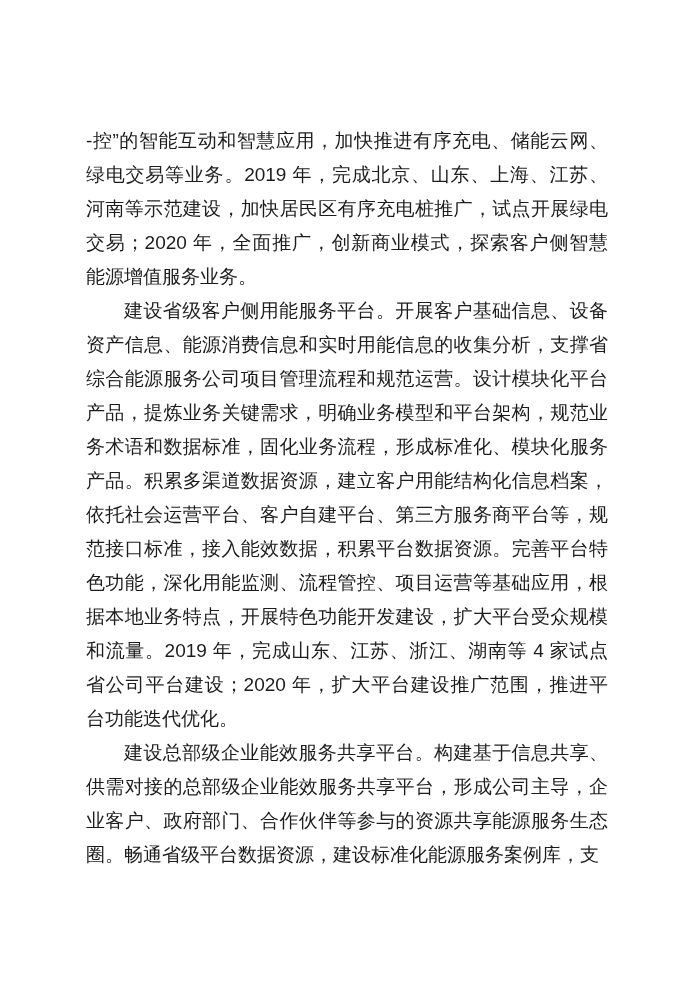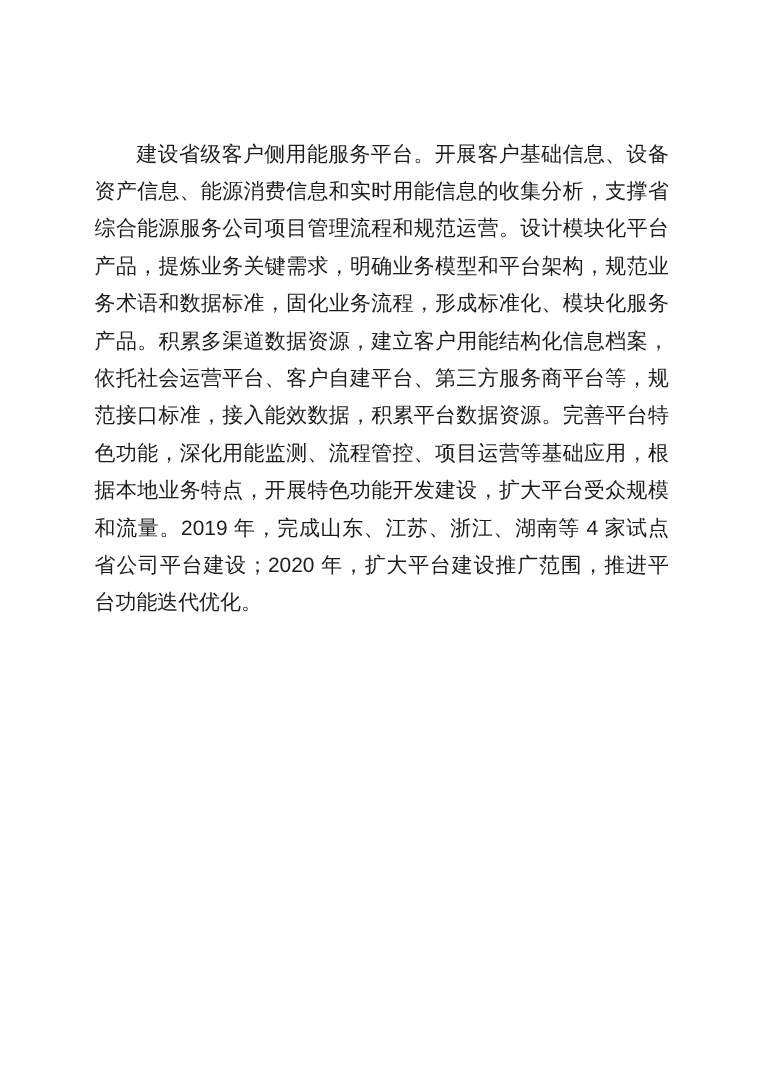--- a/index.html
+++ b/index.html
@@ -38,15 +38,17 @@
     }
     .run.bold {
       font-weight: 400;
     }
   </style>
 </head>
 <body>
 
 <div class="page">
   <div class="doc-body">
+    <p class="para"><span class="run">-控”的智能互动和智慧应用，加快推进有序充电、储能云网、绿电交易等业务。2019 年，完成北京、山东、上海、江苏、河南等示范建设，加快居民区有序充电桩推广，试点开展绿电交易；2020 年，全面推广，创新商业模式，探索客户侧智慧能源增值服务业务。</span></p>
     <p class="para indent"><span class="run bold">建设省级客户侧用能服务平台。</span><span class="run">开展客户基础信息、设备资产信息、能源消费信息和实时用能信息的收集分析，支撑省综合能源服务公司项目管理流程和规范运营。</span><span class="run bold">设计模块化平台产品，</span><span class="run">提炼业务关键需求，明确业务模型和平台架构，规范业务术语和数据标准，固化业务流程，形成标准化、模块化服务产品。</span><span class="run bold">积累多渠道数据资源，</span><span class="run">建立客户用能结构化信息档案，依托社会运营平台、客户自建平台、第三方服务商平台等，规范接口标准，接入能效数据，积累平台数据资源。</span><span class="run bold">完善平台特色功能，</span><span class="run">深化用能监测、流程管控、项目运营等基础应用，根据本地业务特点，开展特色功能开发建设，扩大平台受众规模和流量。2019 年，完成山东、江苏、浙江、湖南等 4 家试点省公司平台建设；2020 年，扩大平台建设推广范围，推进平台功能迭代优化。</span></p>
+    <p class="para indent"><span class="run bold">建设总部级企业能效服务共享平台。</span><span class="run">构建基于信息共享、供需对接的总部级企业能效服务共享平台，形成公司主导，企业客户、政府部门、合作伙伴等参与的资源共享能源服务生态圈。</span><span class="run bold">畅通省级平台数据资源，</span><span class="run">建设标准化能源服务案例库，支</span></p>
   </div>
 </div>
 
 </body></html>

